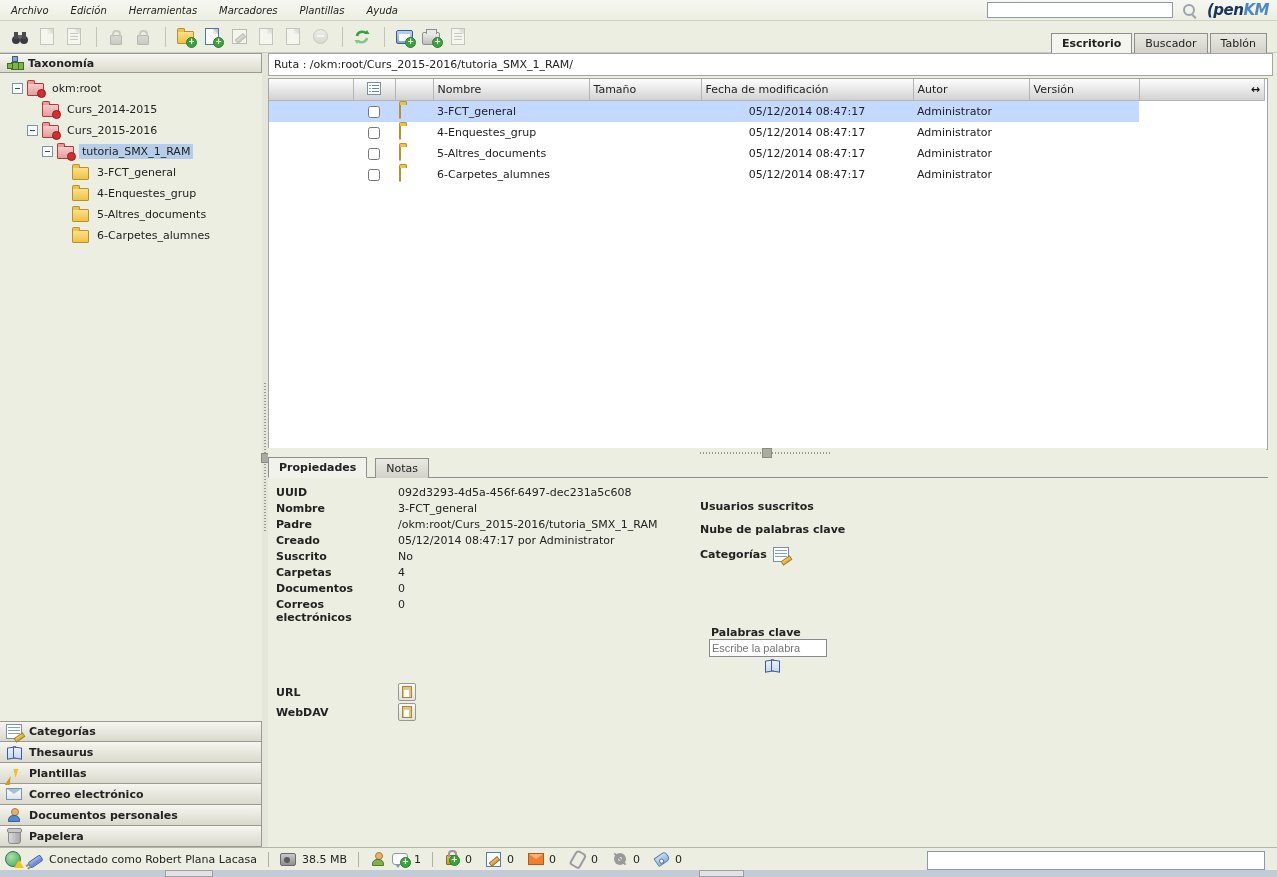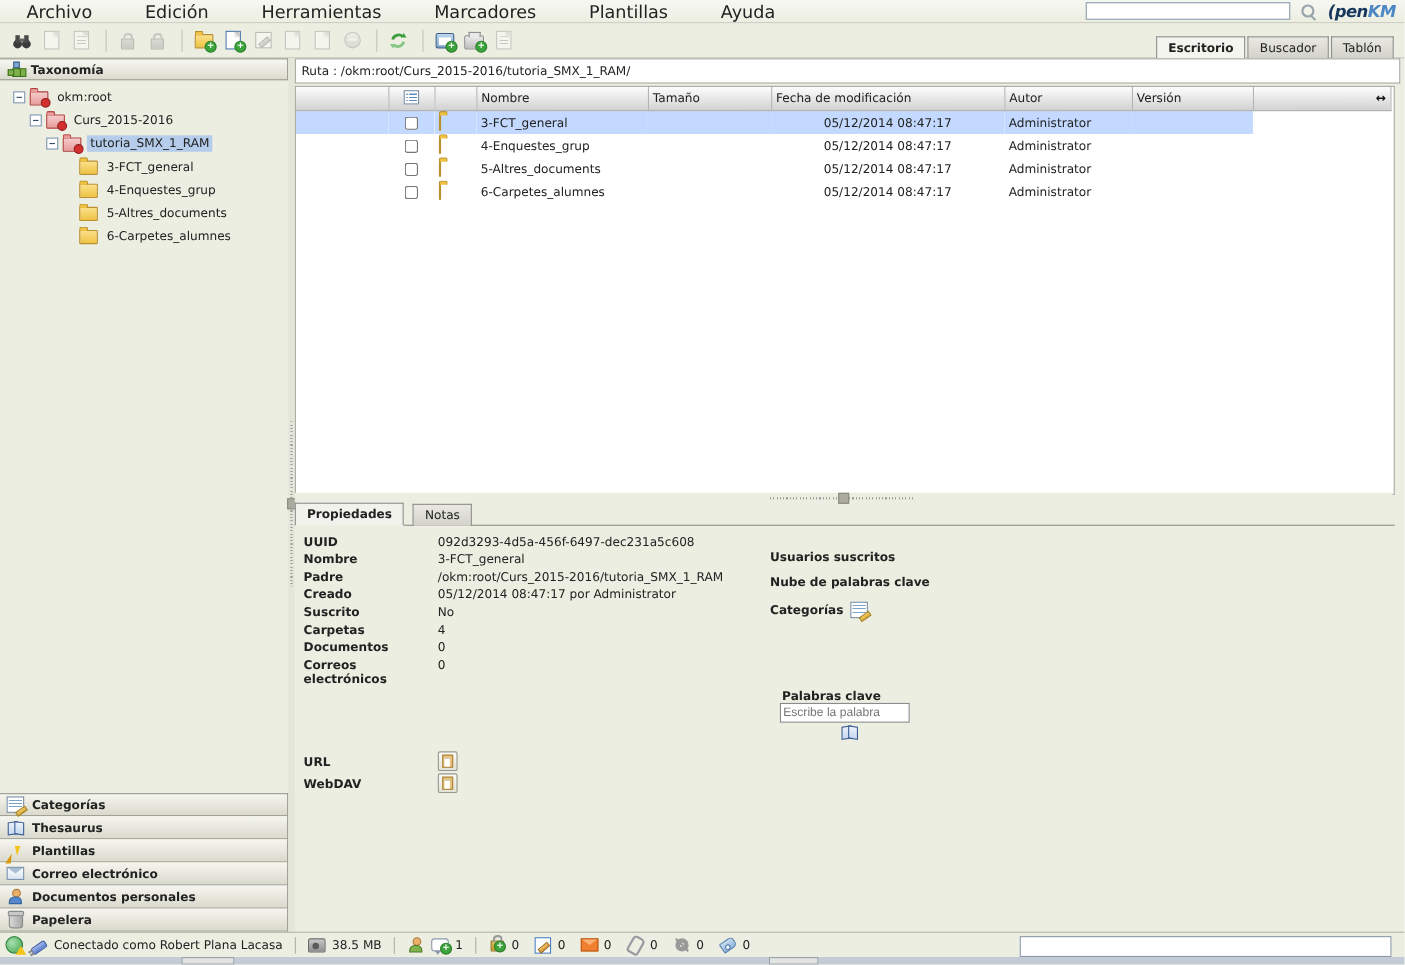--- a/index.html
+++ b/index.html
@@ -1,21 +1,21 @@
 <!DOCTYPE html>
 <html><head>
 <meta charset="utf-8">
 <style>
   html,body{margin:0;padding:0;}
   body{font-family:"DejaVu Sans","Liberation Sans",sans-serif;font-size:11px;color:#222;}
   #root{position:relative;width:1277px;height:877px;background:#ECEEE1;overflow:hidden;}
 
   
   #menubar{position:absolute;left:0;top:0;width:100%;height:20px;background:linear-gradient(#F7F7F2,#ECEEE1);border-bottom:1px solid #CFCFC5;display:flex;align-items:center;}
-  .menu-item{padding:0 24px;font-size:16px;cursor:default;}
+  .menu-item{padding:0 11px;font-size:10px;cursor:default;font-style:italic;}
   #top-search{position:absolute;right:104px;top:2px;width:180px;height:14px;border:1px solid #8A9AA8;background:#fff;font-size:11px;padding:0 2px;}
   .mag{position:absolute;right:82px;top:4px;width:8px;height:8px;border:2px solid #9AA4AC;border-radius:50%;}
   .mag::after{content:"";position:absolute;left:8px;top:8px;width:5px;height:2px;background:#9AA4AC;transform:rotate(45deg);transform-origin:0 0;}
   #logo{position:absolute;right:8px;top:1px;font-size:15px;font-weight:bold;font-style:italic;letter-spacing:-0.5px;}
   #logo .l1{color:#17365D;} #logo .l2{color:#4D88C4;text-align:right;}
 
   
   #toolbar{position:absolute;left:0;top:21px;width:100%;height:32px;border-bottom:1px solid #C9CBBF;display:flex;align-items:center;padding-left:8px;box-sizing:border-box;}
   .tbtn{width:24px;height:24px;display:flex;align-items:center;justify-content:center;margin-right:3px;position:relative;}
   .tsep{width:1px;height:20px;background:#C3C3BA;margin:0 7px;}
@@ -267,20 +267,25 @@
       <span class="i16">
           <span class="org"></span>
         </span>
       <span>Taxonomía</span>
     </div>
     <div id="tree">
       <div class="trow" style="padding-left:12px">
         <span class="exp"></span>
         <span class="folder red"></span>
         <span class="tlabel">okm:root</span>
+      </div>
+      <div class="trow" style="padding-left:27px">
+        <span class="exp ph"></span>
+        <span class="folder red"></span>
+        <span class="tlabel">Curs_2014-2015</span>
       </div>
       <div class="trow" style="padding-left:27px">
         <span class="exp"></span>
         <span class="folder red"></span>
         <span class="tlabel">Curs_2015-2016</span>
       </div>
       <div class="trow" style="padding-left:42px">
         <span class="exp"></span>
         <span class="folder red"></span>
         <span class="tlabel sel">tutoria_SMX_1_RAM</span>

